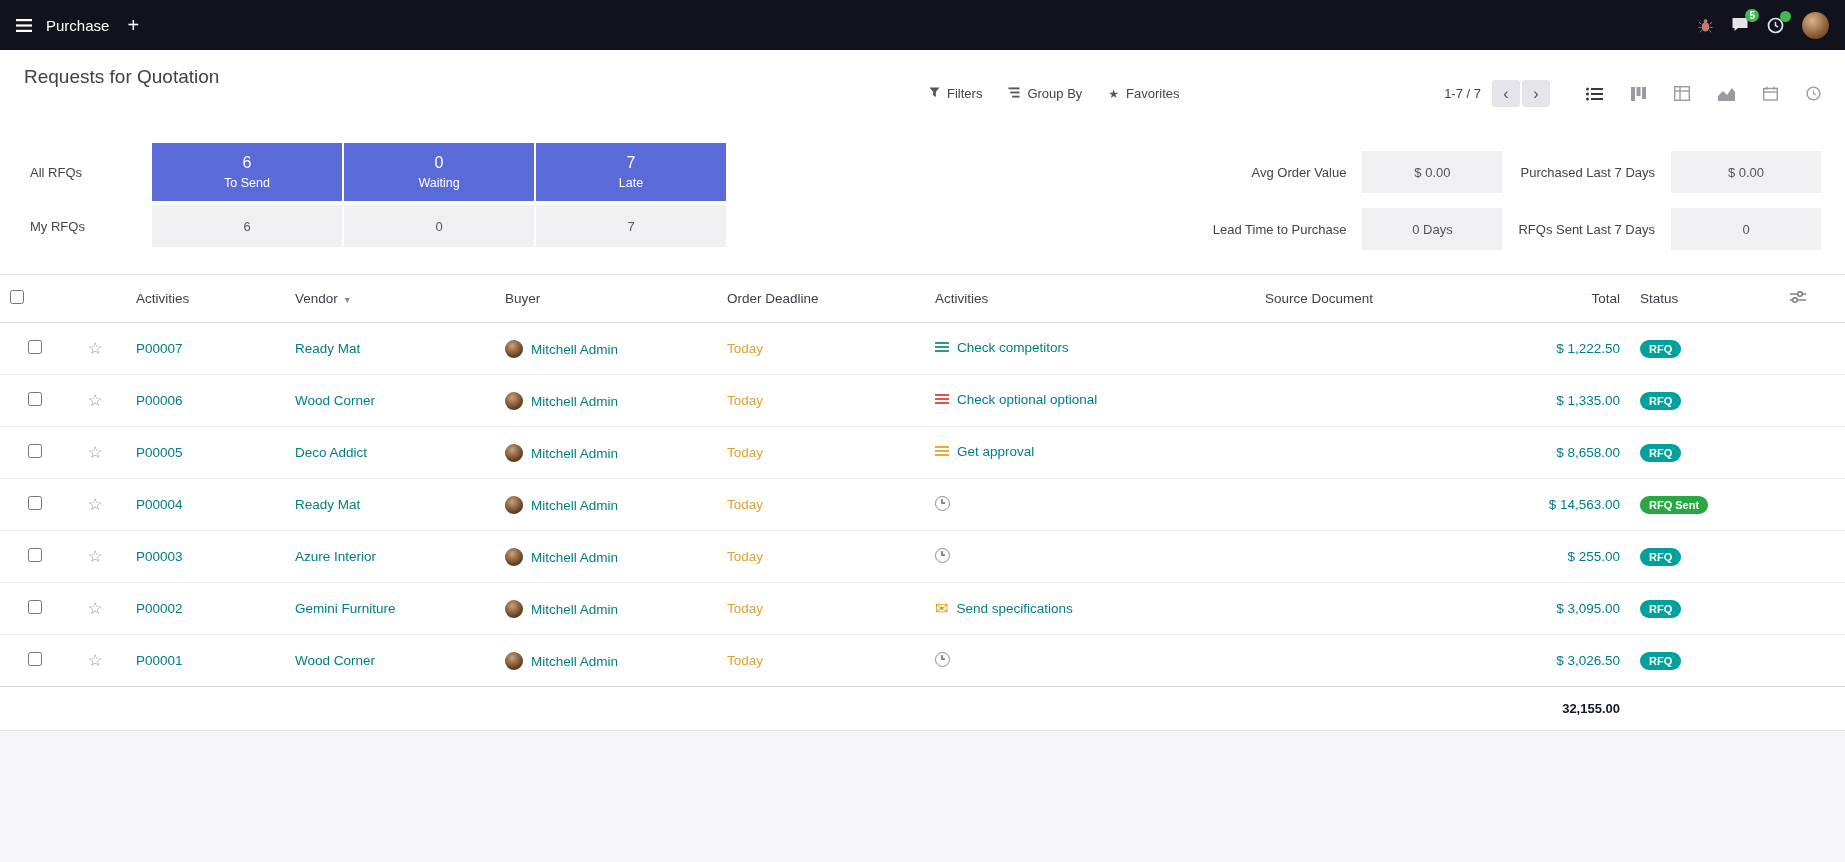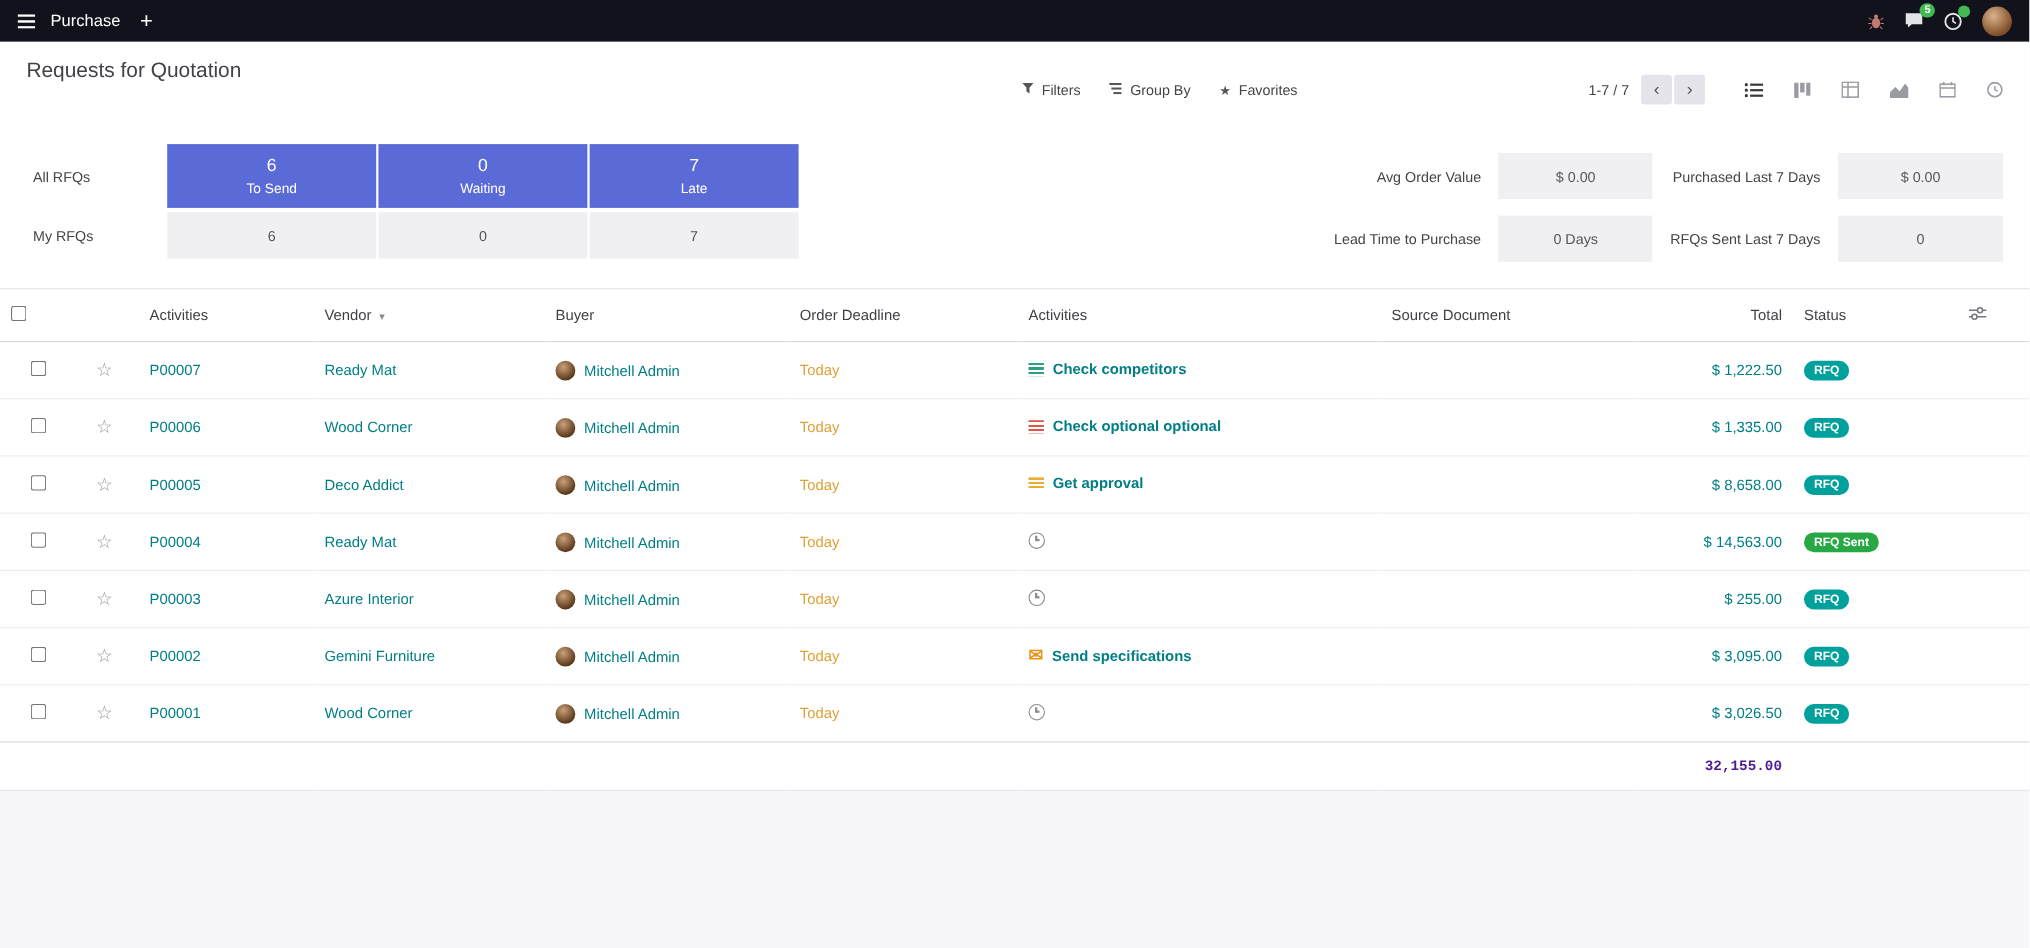--- a/index.html
+++ b/index.html
@@ -5,21 +5,21 @@
   * { box-sizing: border-box; margin: 0; padding: 0; }
   html, body { width: 1845px; height: 862px; }
   body { font-family: "Liberation Sans", sans-serif; background: #f7f7fa; color: #444; overflow: hidden; }
   :root {
     --topbar-bg:#12121d; --accent:#5b5bd6; --tile-blue:#5a6bd8; --link:#017e84;
     --badge-teal:#00a09d; --badge-green:#28a745; --warning:#dfa137; --muted-box:#f0f0f3;
   }
   a { text-decoration: none; }
 
   
-  .topbar { height: 38px; background: var(--topbar-bg); display: flex; align-items: center; padding: 14px 16px; }
+  .topbar { height: 50px; background: var(--topbar-bg); display: flex; align-items: center; padding: 14px 16px; }
   .tb-menu { display: inline-flex; margin-right: 14px; cursor: pointer; }
   .tb-app { color: #fff; font-size: 15px; margin-right: 18px; cursor: pointer; }
   .tb-plus { color: #fff; font-size: 20px; font-weight: 300; cursor: pointer; line-height: 1; }
   .tb-right { margin-left: auto; display: flex; align-items: center; gap: 18px; }
   .tb-icon { position: relative; display: inline-flex; cursor: pointer; }
   .tb-badge { position: absolute; top: -8px; right: -10px; background: #41b853; color: #fff; font-size: 10px; padding: 1px 4px; border-radius: 8px; font-weight: bold; }
   .tb-dot { position: absolute; top: -6px; right: -7px; width: 11px; height: 11px; background: #41b853; border-radius: 50%; }
   .tb-avatar { width: 27px; height: 27px; border-radius: 50%; cursor: pointer;
     background: radial-gradient(circle at 38% 32%, #d9b28c, #8a5a34 62%, #4c2d14); }
 
@@ -74,30 +74,30 @@
   .sort-caret { color: #8a8a90; font-size: 10px; margin-left: 7px; }
   .row-link { color: var(--link); cursor: pointer; }
   .deadline { color: var(--warning); }
   .star { color: #9a9aa0; font-size: 17px; cursor: pointer; }
   .row-checkbox, .header-checkbox { width: 14px; height: 14px; cursor: pointer; }
   .mini-avatar { width: 18px; height: 18px; border-radius: 50%; display: inline-block; vertical-align: -4px; margin-right: 8px;
     background: radial-gradient(circle at 40% 32%, #caa179, #5d3a1d 70%, #2e1a0a); }
   .badge { display: inline-block; text-align: center; padding: 3px 9px; border-radius: 11px; color: #fff; font-size: 11px; font-weight: bold; }
   .badge-teal { background: var(--badge-teal); }
   .badge-green { background: var(--badge-green); }
-  .activity-link { color: var(--link); cursor: pointer; display: inline-flex; align-items: center; font-weight: bold; }
+  .activity-link { color: var(--link); cursor: pointer; display: inline-flex; align-items: center; }
   .act-icon { display: inline-block; margin-right: 8px; flex: none; }
   .icon-list-teal { width: 14px; height: 12px; background: repeating-linear-gradient(to bottom, #2e9e82 0 2px, transparent 2px 4px); }
   .icon-list-red  { width: 14px; height: 12px; background: repeating-linear-gradient(to bottom, #e05548 0 2px, transparent 2px 4px); }
   .icon-list-yellow { width: 14px; height: 12px; background: repeating-linear-gradient(to bottom, #e7ad35 0 2px, transparent 2px 4px); }
   .icon-mail::before { content: "✉"; color: #e8941a; font-size: 16px; line-height: 1; }
   .icon-clock { width: 15px; height: 15px; border: 1.5px solid #8a8a90; border-radius: 50%; position: relative; }
   .icon-clock::before { content: ""; position: absolute; left: 5.2px; top: 2.2px; width: 1.5px; height: 4.6px; background: #8a8a90; }
   .icon-clock::after  { content: ""; position: absolute; left: 5.2px; top: 5.6px; width: 4px; height: 1.5px; background: #8a8a90; }
-  .rfq-table tfoot td { border-top: 1px solid #d8d8de; border-bottom: 1px solid #e4e4e8; height: 44px; font-weight: bold; color: #4c1d95; font-size: 13px; font-family: Liberation Mono, monospace; }
+  .rfq-table tfoot td { border-top: 1px solid #d8d8de; border-bottom: 1px solid #e4e4e8; height: 44px; font-weight: bold; color: #0f172a; font-size: 13px; }
   .col-gear { text-align: center; }
 </style>
 </head>
 <body>
 
 <header class="topbar">
   <span class="tb-menu">
     <svg width="16" height="13" viewBox="0 0 16 13">
         <rect width="16" height="2.2" fill="#fff"></rect>
         <rect y="5.4" width="16" height="2.2" fill="#fff"></rect>

